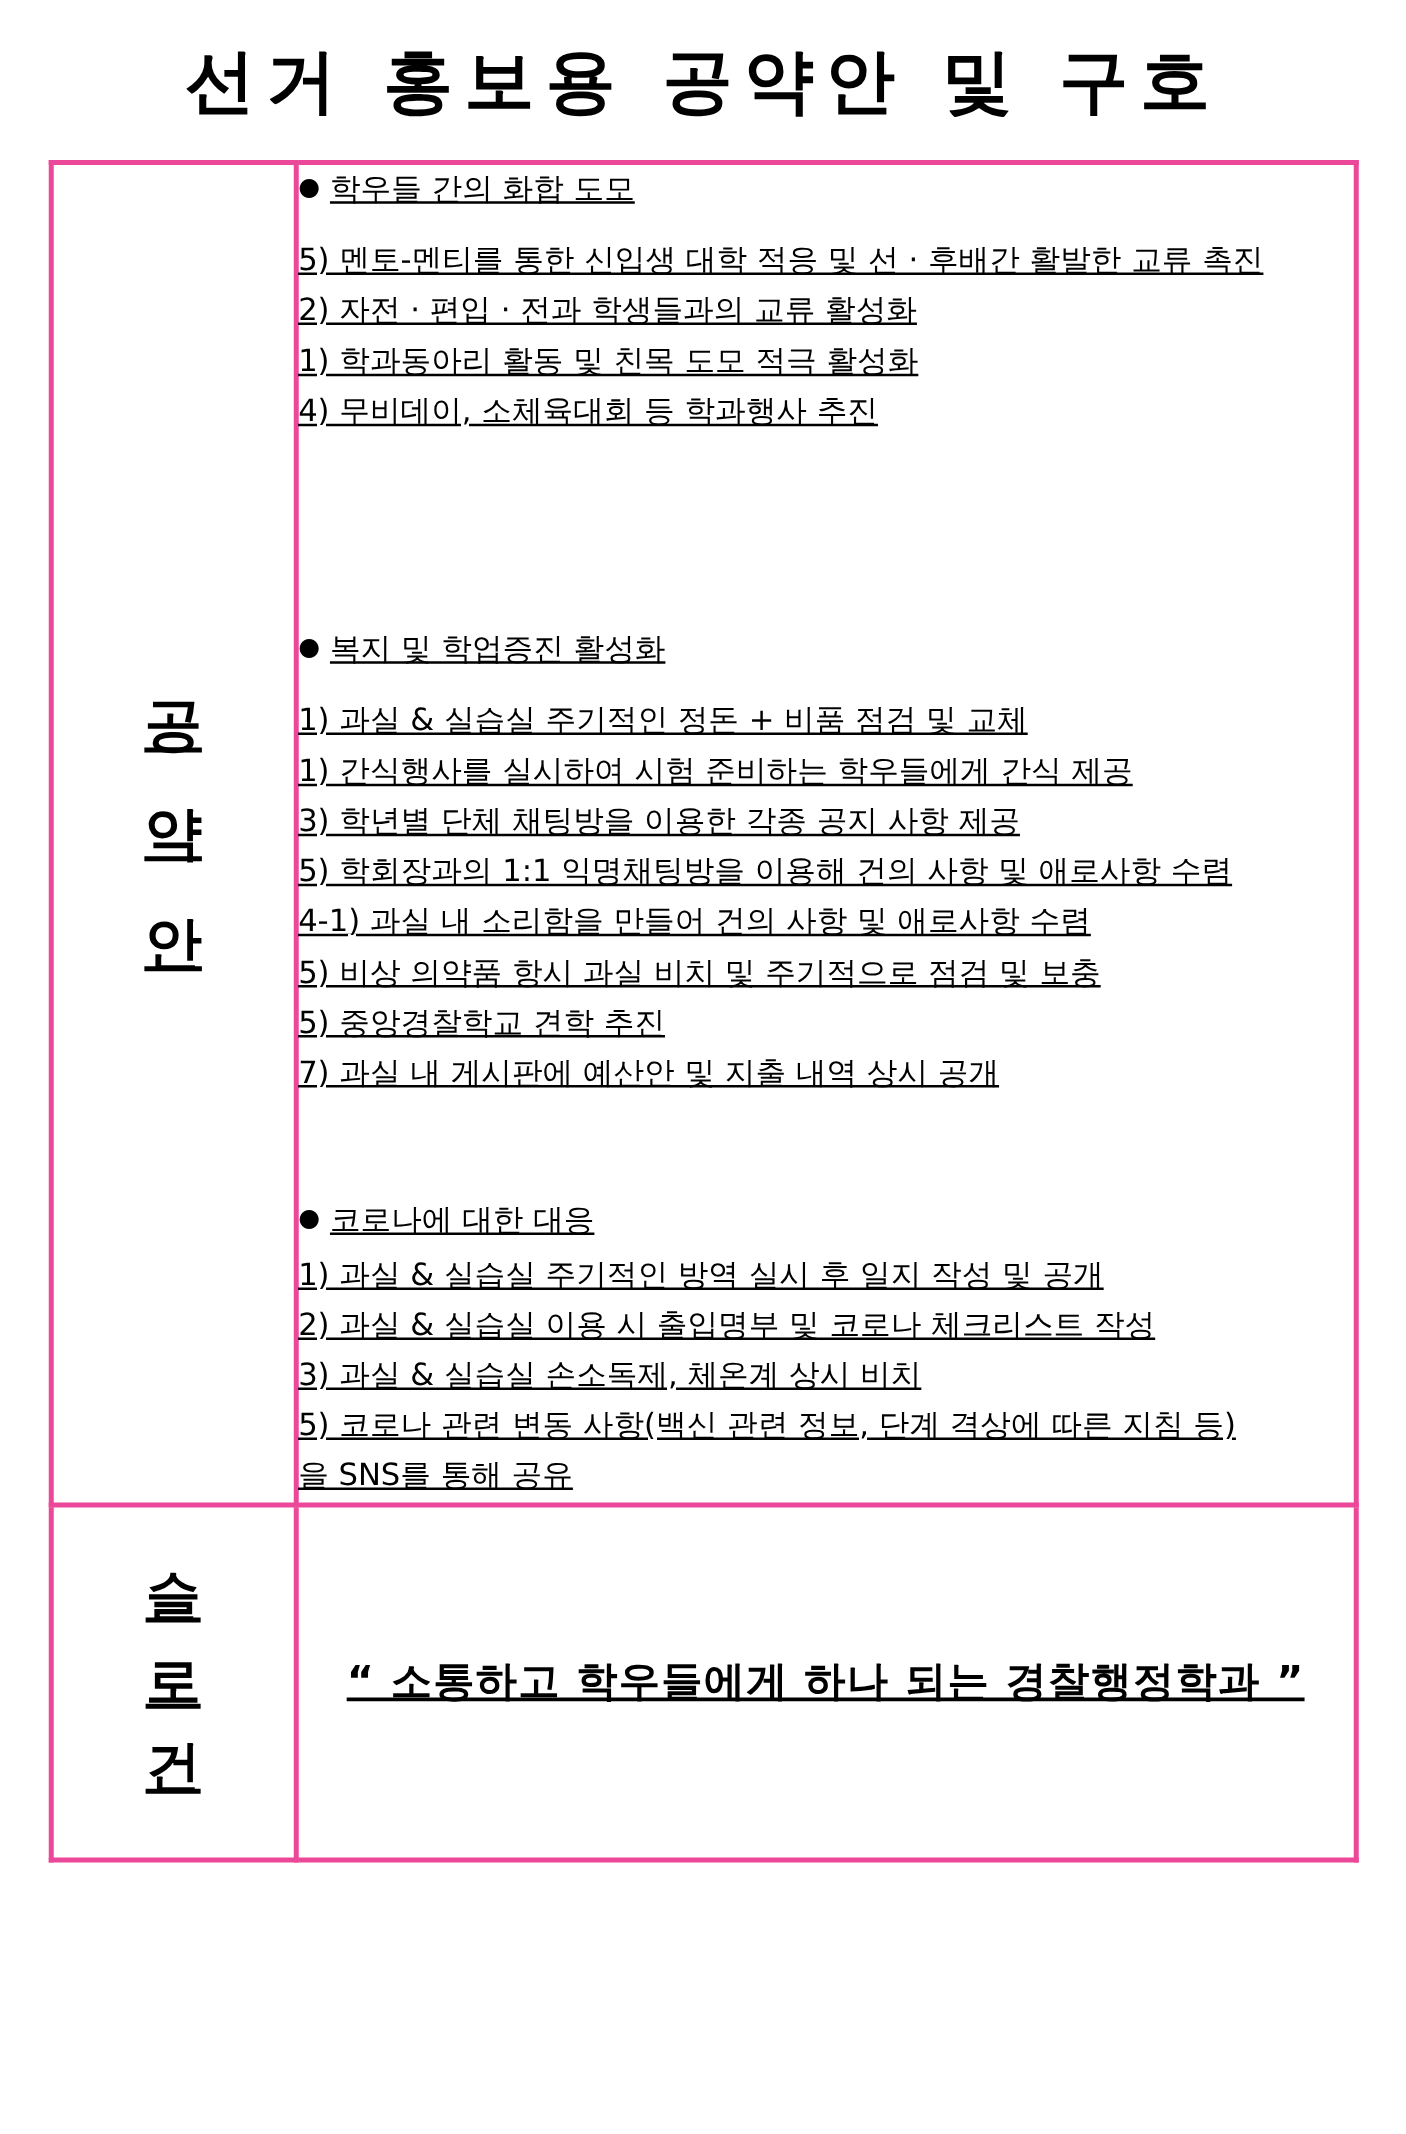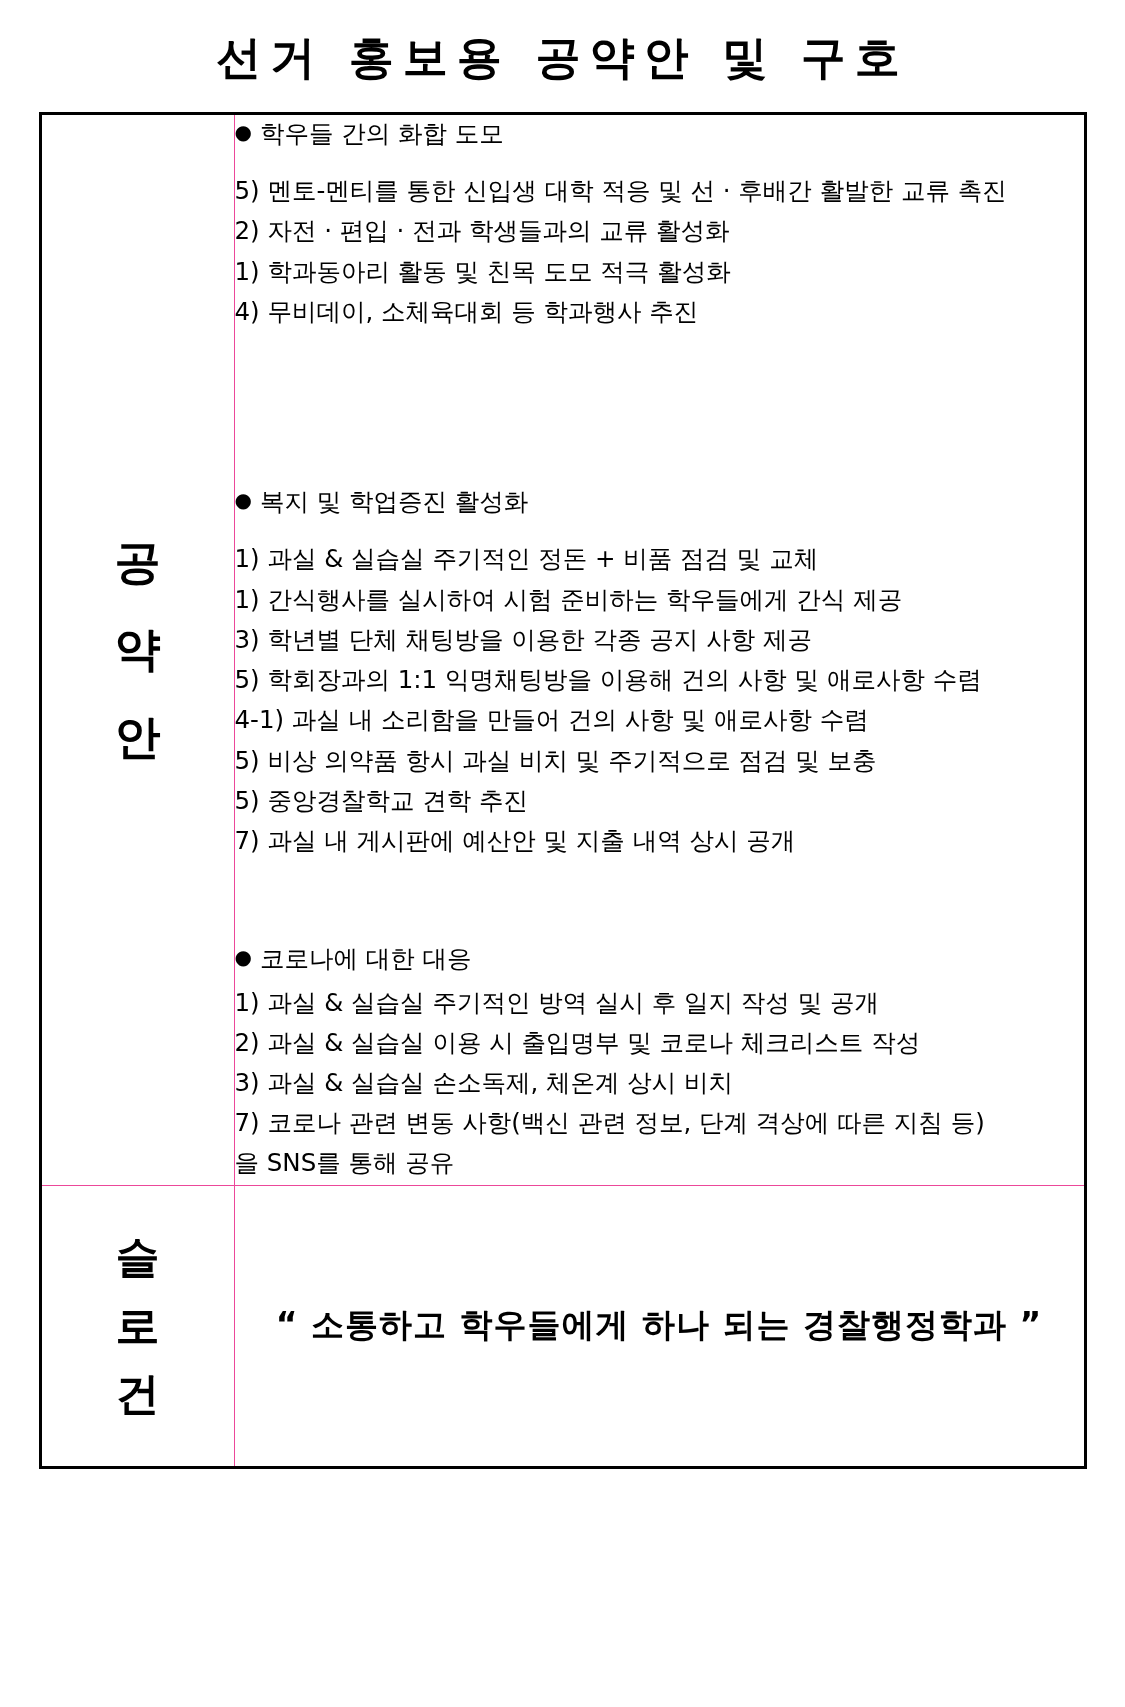--- a/index.html
+++ b/index.html
@@ -16,38 +16,39 @@
   }
   .page {
     position: relative;
     width: 1125px;
     height: 1707px;
     box-sizing: border-box;
     padding: 0 28px;
   }
   .doc-title {
     text-align: center;
-    font-size: 45px;
+    font-size: 56px;
     font-weight: bold;
     letter-spacing: 9px;
     margin-top: 28px;
     margin-bottom: 24px;
     white-space: nowrap;
   }
   .table {
     border: 3px solid #000;
     border-collapse: collapse;
     width: 1048px;
     margin: 0 auto;
     table-layout: fixed;
   }
   .table td {
-    border: 1px solid #ec4899;
+    border: 4px solid #ec4899;
     vertical-align: middle;
     padding: 0;
+    text-decoration: underline;
   }
   .label-cell {
     width: 192px;
     text-align: center;
     font-size: 46px;
     font-weight: bold;
     line-height: 1.9;
   }
   .label-cell .ch {
     display: block;
@@ -158,21 +159,21 @@
           <div class="gap-md"></div>
 
           <div class="block">
             <div class="head">
               <span class="bullet">●</span><span>코로나에 대한 대응</span>
             </div>
             <ul class="items">
               <li>1) 과실 &amp; 실습실 주기적인 방역 실시 후 일지 작성 및 공개</li>
               <li>2) 과실 &amp; 실습실 이용 시 출입명부 및 코로나 체크리스트 작성</li>
               <li>3) 과실 &amp; 실습실 손소독제, 체온계 상시 비치</li>
-              <li>7) 코로나 관련 변동 사항(백신 관련 정보, 단계 격상에 따른 지침 등)</li>
+              <li>5) 코로나 관련 변동 사항(백신 관련 정보, 단계 격상에 따른 지침 등)</li>
               <li class="sub-indent">을 SNS를 통해 공유</li>
             </ul>
           </div>
 
         </td>
       </tr>
       <tr>
         <td class="label-cell slogan-label">
           <span class="ch">슬</span>
           <span class="ch">로</span>

